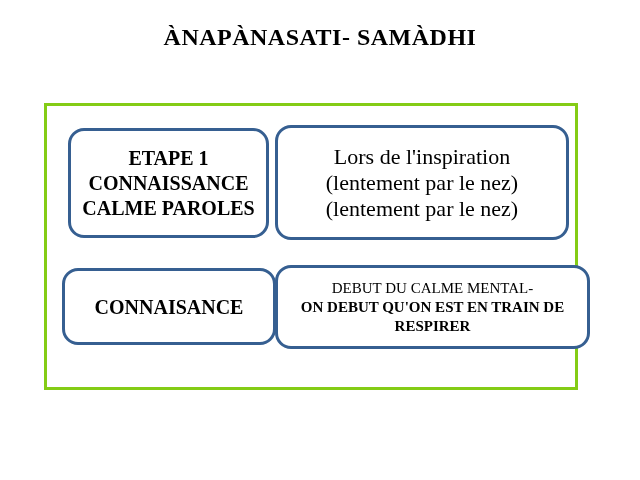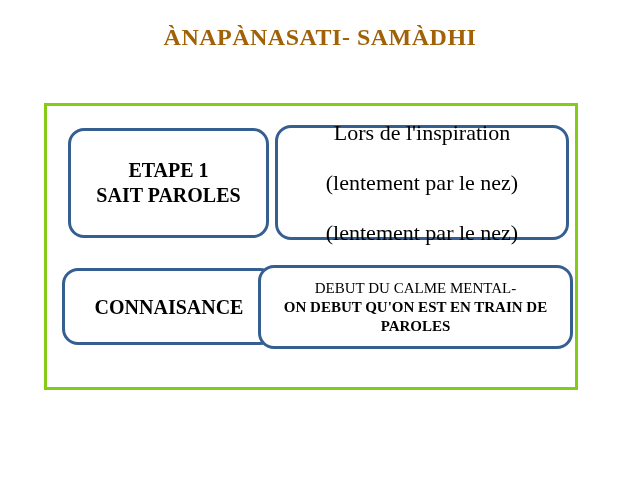--- a/index.html
+++ b/index.html
@@ -18,21 +18,21 @@
   }
   .slide-title {
     position: absolute;
     top: 24px;
     left: 0;
     width: 640px;
     text-align: center;
     font-size: 24px;
     font-weight: bold;
     letter-spacing: 0.5px;
-    color: #a16207;
+    color: #000000;
   }
   .frame {
     position: absolute;
     left: 44px;
     top: 103px;
     width: 534px;
     height: 287px;
     border: 3px solid #84cc16;
     box-sizing: border-box;
     background: #ffffff;
@@ -59,33 +59,32 @@
     line-height: 25px;
   }
   .box-inspiration {
     left: 228px;
     top: 19px;
     width: 294px;
     height: 115px;
     font-size: 22px;
     font-weight: normal;
     line-height: 26px;
-    gap: 24px;
   }
   .box-connaisance {
     left: 15px;
     top: 162px;
     width: 214px;
     height: 77px;
     font-size: 20px;
     font-weight: bold;
     line-height: 24px;
   }
   .box-calme {
-    left: 211px;
+    left: 228px;
     top: 159px;
     width: 315px;
     height: 84px;
     font-size: 15px;
     font-weight: normal;
     line-height: 19px;
   }
   .box-calme .bold-line {
     font-weight: bold;
   }
@@ -97,34 +96,35 @@
 <body>
 
 <div class="canvas">
 
   <div class="slide-title">ÀNAPÀNASATI- SAMÀDHI</div>
 
   <div class="frame">
 
     <div class="rbox box-etape">
       <div class="line">ETAPE 1</div>
-      <div class="line">SAIT PAROLES</div>
+      <div class="line">CONNAISSANCE</div>
+      <div class="line">CALME PAROLES</div>
     </div>
 
     <div class="rbox box-inspiration">
       <div class="line">Lors de l'inspiration</div>
       <div class="line">(lentement par le nez)</div>
       <div class="line">(lentement par le nez)</div>
     </div>
 
     <div class="rbox box-connaisance">
       <div class="line">CONNAISANCE</div>
     </div>
 
     <div class="rbox box-calme">
       <div class="line">DEBUT DU CALME MENTAL-</div>
       <div class="line bold-line">ON DEBUT QU'ON EST EN TRAIN DE</div>
-      <div class="line bold-line">PAROLES</div>
+      <div class="line bold-line">RESPIRER</div>
     </div>
 
   </div>
 
 </div>
 
 </body></html>

